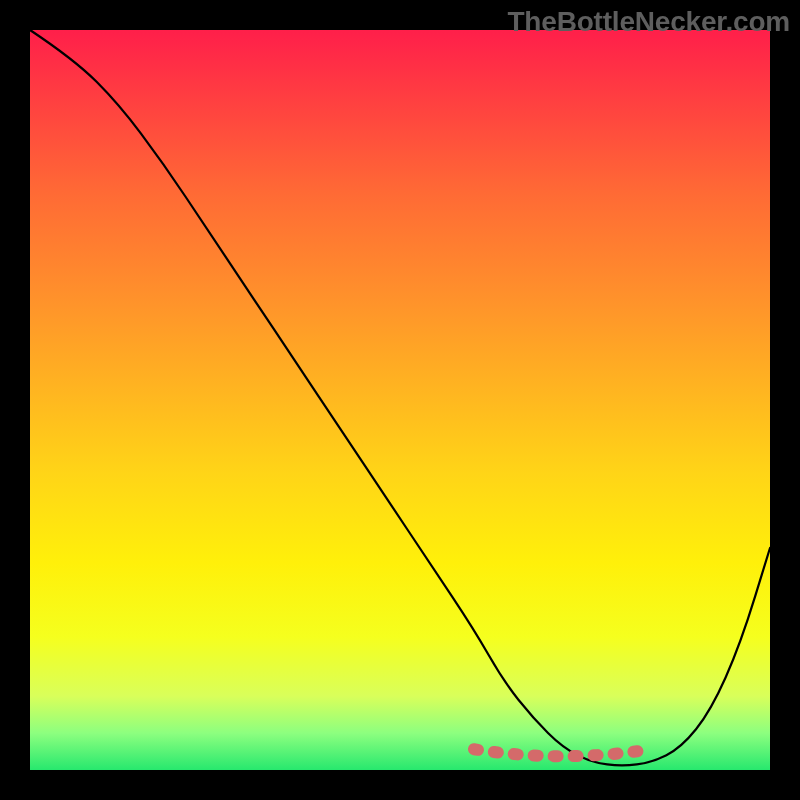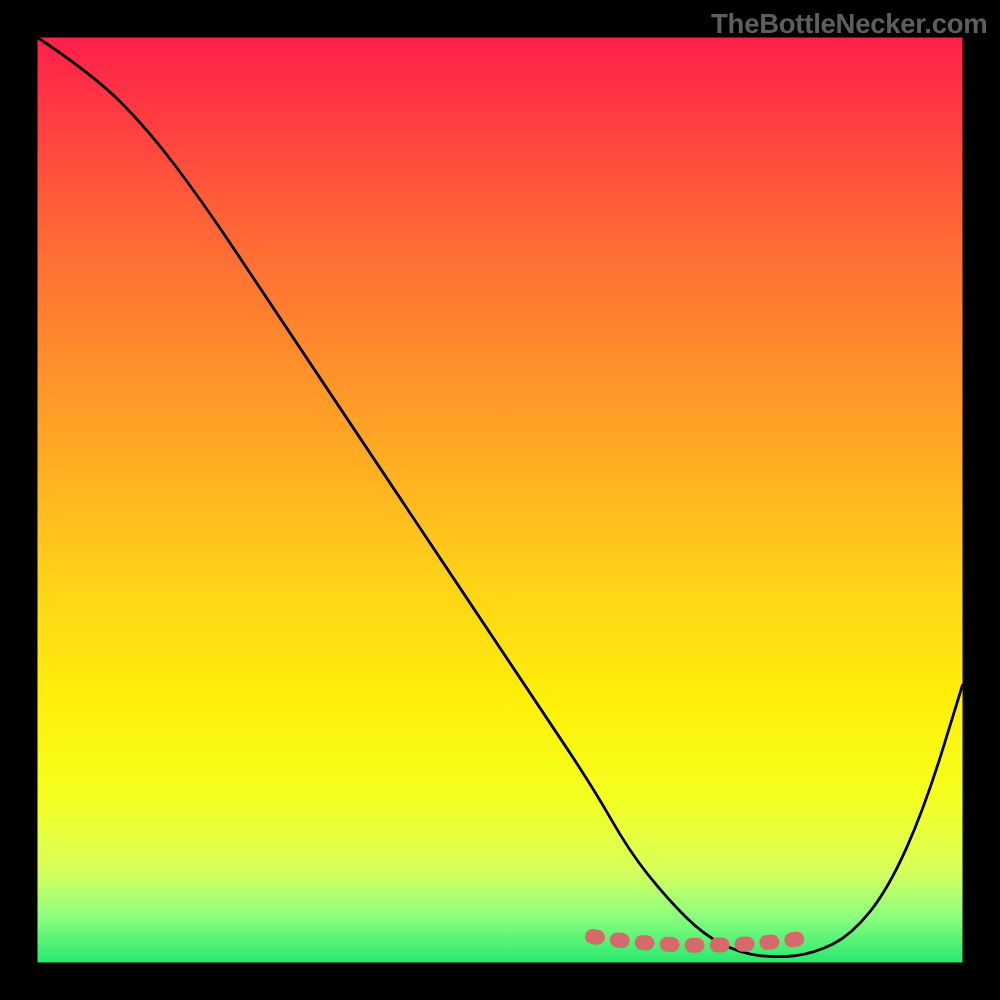--- a/index.html
+++ b/index.html
@@ -8,21 +8,21 @@
     position: relative;
     width: 800px;
     height: 800px;
     background: #000;
   }
   .watermark {
     position: absolute;
     top: 6px;
     right: 10px;
     font-family: Arial, Helvetica, sans-serif;
-    font-size: 22px;
+    font-size: 28px;
     font-weight: bold;
     color: #5e5e5e;
     letter-spacing: -0.2px;
     z-index: 40;
   }
   .plot-frame {
     position: absolute;
     left: 30px;
     top: 30px;
     width: 740px;

